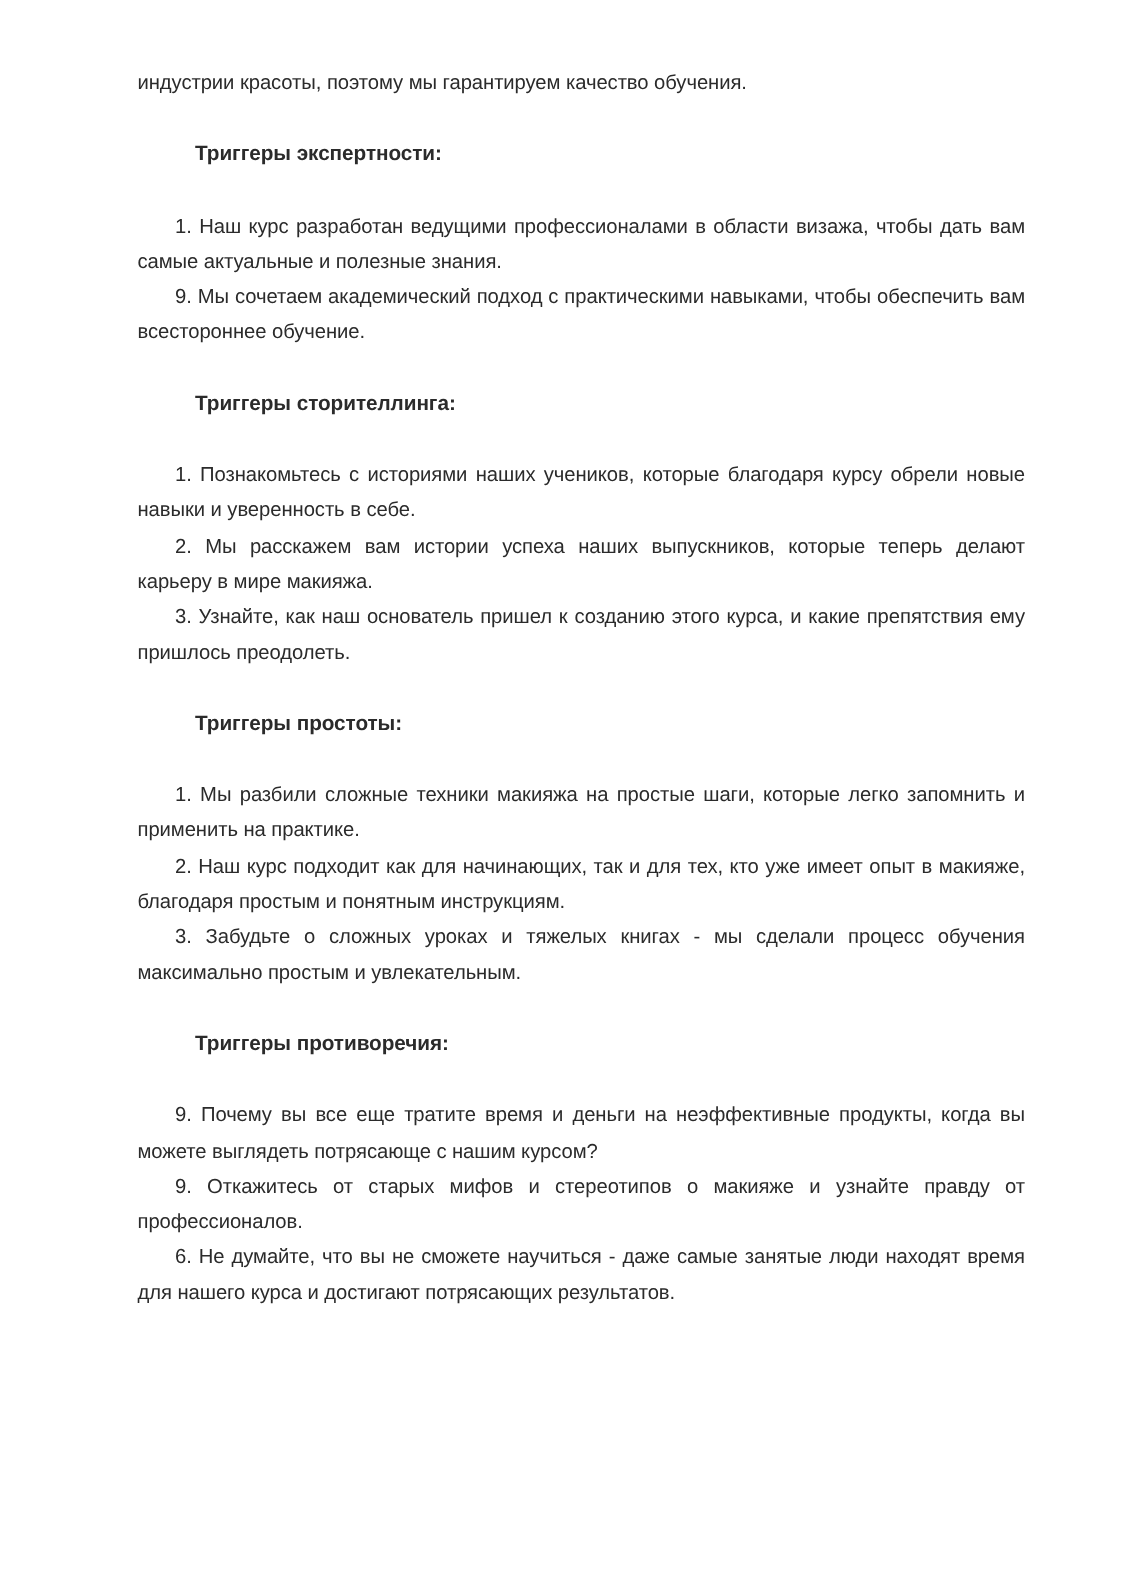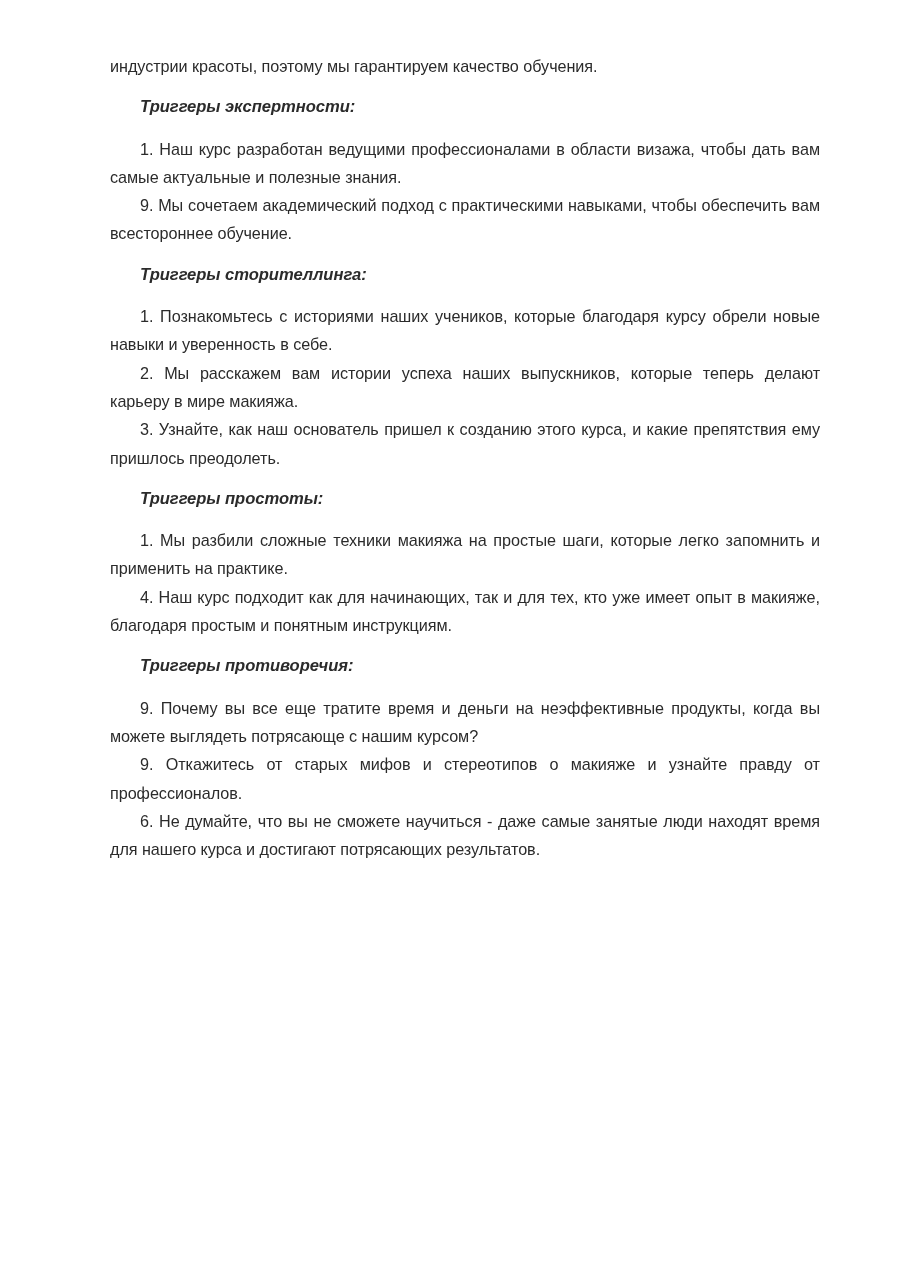--- a/index.html
+++ b/index.html
@@ -35,29 +35,28 @@
     text-justify: inter-word;
     text-indent: 30px;
     letter-spacing: -0.05px;
     word-spacing: 0px;
     hyphens: none;
   }
   p.para.cont {
     text-indent: 0;
   }
   h2.heading {
-    margin: 0;
+    margin: 16px;
     padding: 0;
     font-size: 16.6px;
     line-height: 28.3px;
     font-weight: bold;
     text-indent: 30px;
     text-align: left;
     letter-spacing: -0.05px;
-    font-style: italic;
   }
   .sp-before-heading {
     height: 13px;
   }
   .sp-after-heading {
     height: 13px;
   }
 </style>
 </head>
 <body>
@@ -77,21 +76,22 @@
     <h2 class="heading">Триггеры сторителлинга:</h2>
     <div class="sp-after-heading"></div>
     <p class="para">1. Познакомьтесь с историями наших учеников, которые благодаря курсу обрели новые навыки и уверенность в себе.</p>
     <p class="para">2. Мы расскажем вам истории успеха наших выпускников, которые теперь делают карьеру в мире макияжа.</p>
     <p class="para">3. Узнайте, как наш основатель пришел к созданию этого курса, и какие препятствия ему пришлось преодолеть.</p>
 
     <div class="sp-before-heading"></div>
     <h2 class="heading">Триггеры простоты:</h2>
     <div class="sp-after-heading"></div>
     <p class="para">1. Мы разбили сложные техники макияжа на простые шаги, которые легко запомнить и применить на практике.</p>
-    <p class="para">4. Наш курс подходит как для начинающих, так и для тех, кто уже имеет опыт в макияже, благодаря простым и понятным инструкциям.</p>
+    <p class="para">2. Наш курс подходит как для начинающих, так и для тех, кто уже имеет опыт в макияже, благодаря простым и понятным инструкциям.</p>
+    <p class="para">3. Забудьте о сложных уроках и тяжелых книгах - мы сделали процесс обучения максимально простым и увлекательным.</p>
 
     <div class="sp-before-heading"></div>
     <h2 class="heading">Триггеры противоречия:</h2>
     <div class="sp-after-heading"></div>
     <p class="para">9. Почему вы все еще тратите время и деньги на неэффективные продукты, когда вы можете выглядеть потрясающе с нашим курсом?</p>
     <p class="para">9. Откажитесь от старых мифов и стереотипов о макияже и узнайте правду от профессионалов.</p>
     <p class="para">6. Не думайте, что вы не сможете научиться - даже самые занятые люди находят время для нашего курса и достигают потрясающих результатов.</p>
 
   </div>
 </div>

